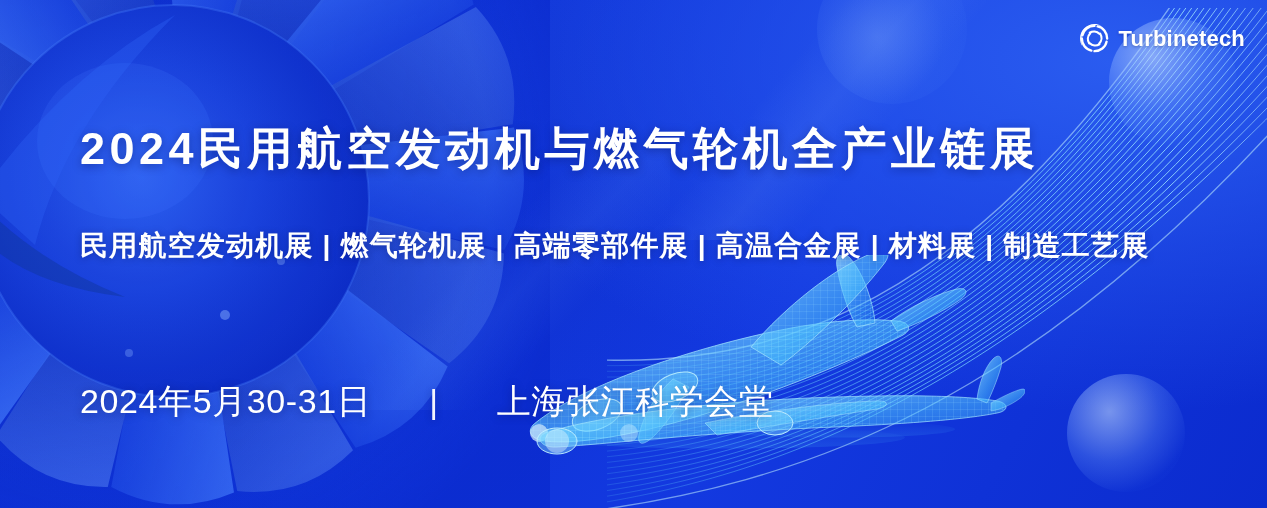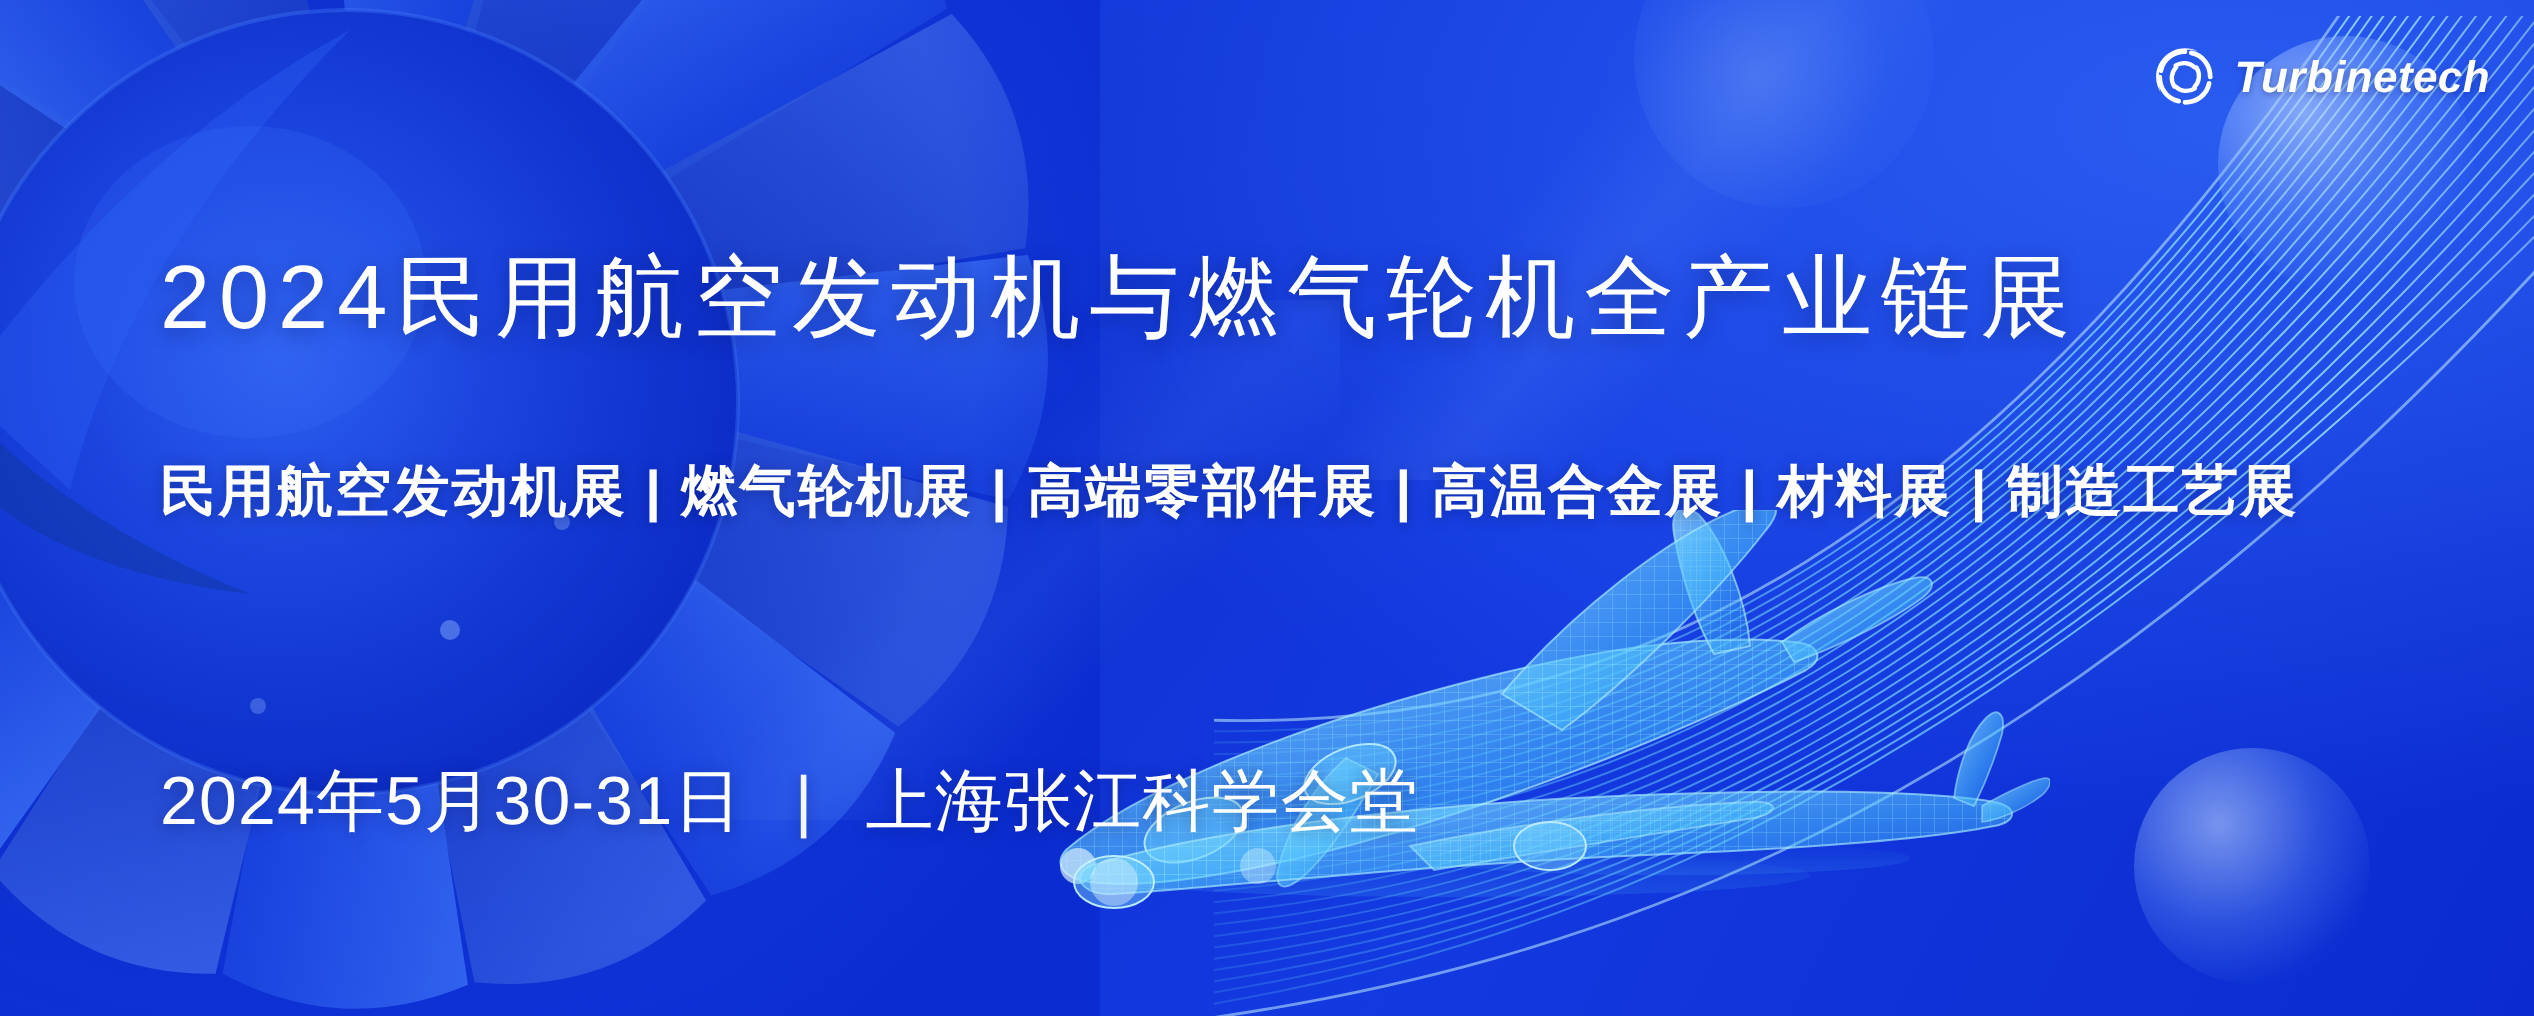--- a/index.html
+++ b/index.html
@@ -65,37 +65,36 @@
   .facet-b{
     left:330px;top:150px;width:340px;height:260px;
     background:linear-gradient(135deg, rgba(255,255,255,0) 42%, rgba(90,140,250,.12) 55%, rgba(255,255,255,0) 68%);
   }
 
   
   .logo{
     position:absolute;right:22px;top:22px;
     display:flex;align-items:center;gap:8px;
     z-index:6;
-    font-style:italic;
   }
   .logo-mark{width:33px;height:33px;flex:0 0 auto;}
   .logo-mark svg{width:100%;height:100%;display:block;}
   .logo-text{
     color:#ffffff;font-size:22px;font-weight:600;
     letter-spacing:.2px;line-height:1;white-space:nowrap;
     text-shadow:0 1px 3px rgba(0,20,90,.35);
   }
 
   
   .content{position:absolute;left:0;top:0;width:100%;height:100%;z-index:5;}
 
   .title{
     position:absolute;left:80px;top:124px;
     color:#ffffff;
-    font-size:45px;font-weight:normal;
+    font-size:45px;font-weight:bold;
     letter-spacing:4.5px;
     line-height:1.1;
     white-space:nowrap;
     text-shadow:0 2px 10px rgba(0,15,80,.40);
   }
   .subtitle{
     position:absolute;left:80px;top:228px;
     color:#ffffff;
     font-size:28px;font-weight:bold;
     letter-spacing:1.2px;
@@ -105,20 +104,21 @@
   }
   .meta{
     position:absolute;left:80px;top:381px;
     color:#ffffff;
     font-size:34px;font-weight:normal;
     letter-spacing:.6px;
     line-height:1.2;
     white-space:nowrap;
     display:flex;align-items:center;
     text-shadow:0 1px 8px rgba(0,15,80,.40);
+    gap:32px;
   }
   .meta-sep{
     display:inline-block;
     margin:0 26px;
     font-weight:300;
     opacity:.95;
   }
 </style>
 </head>
 <body>

